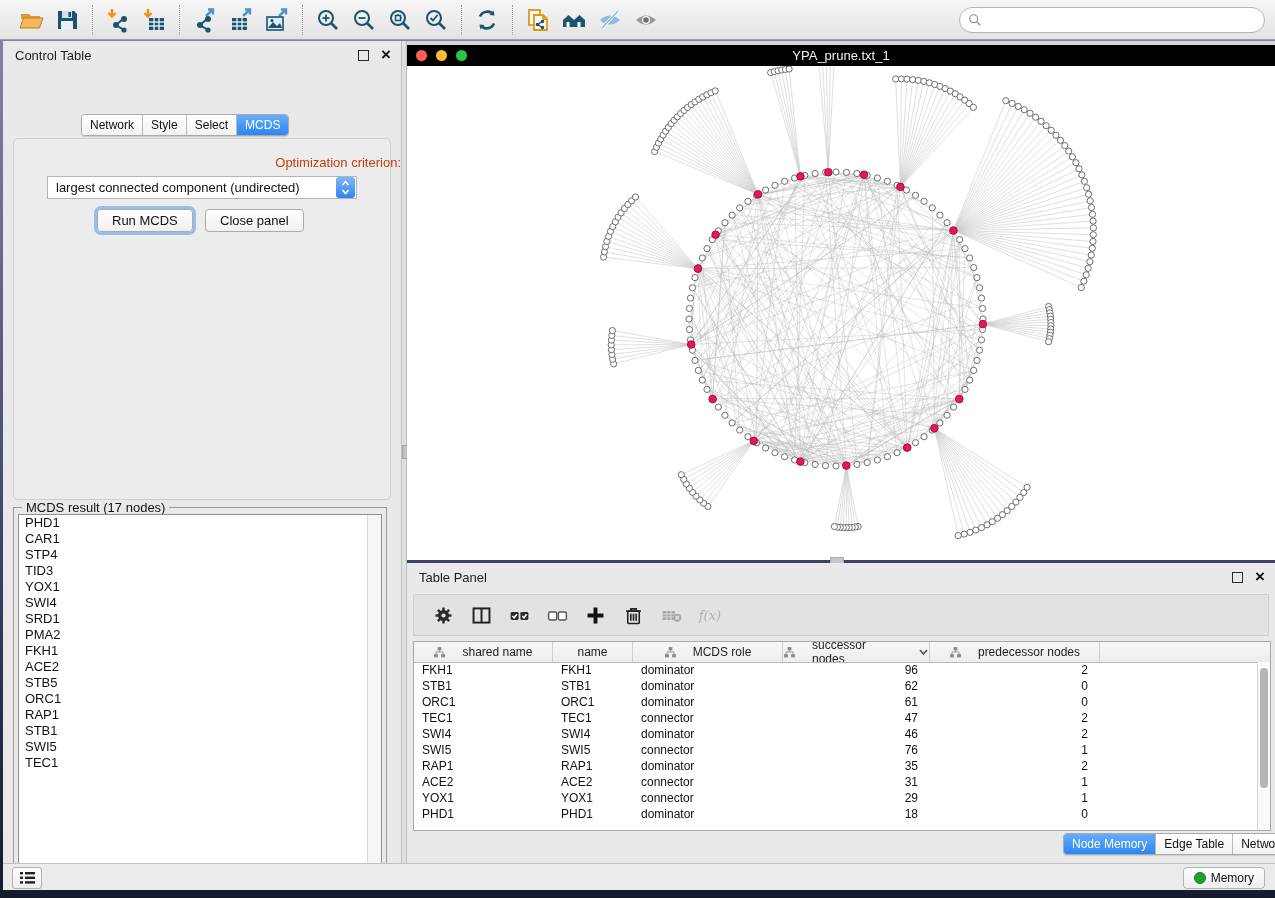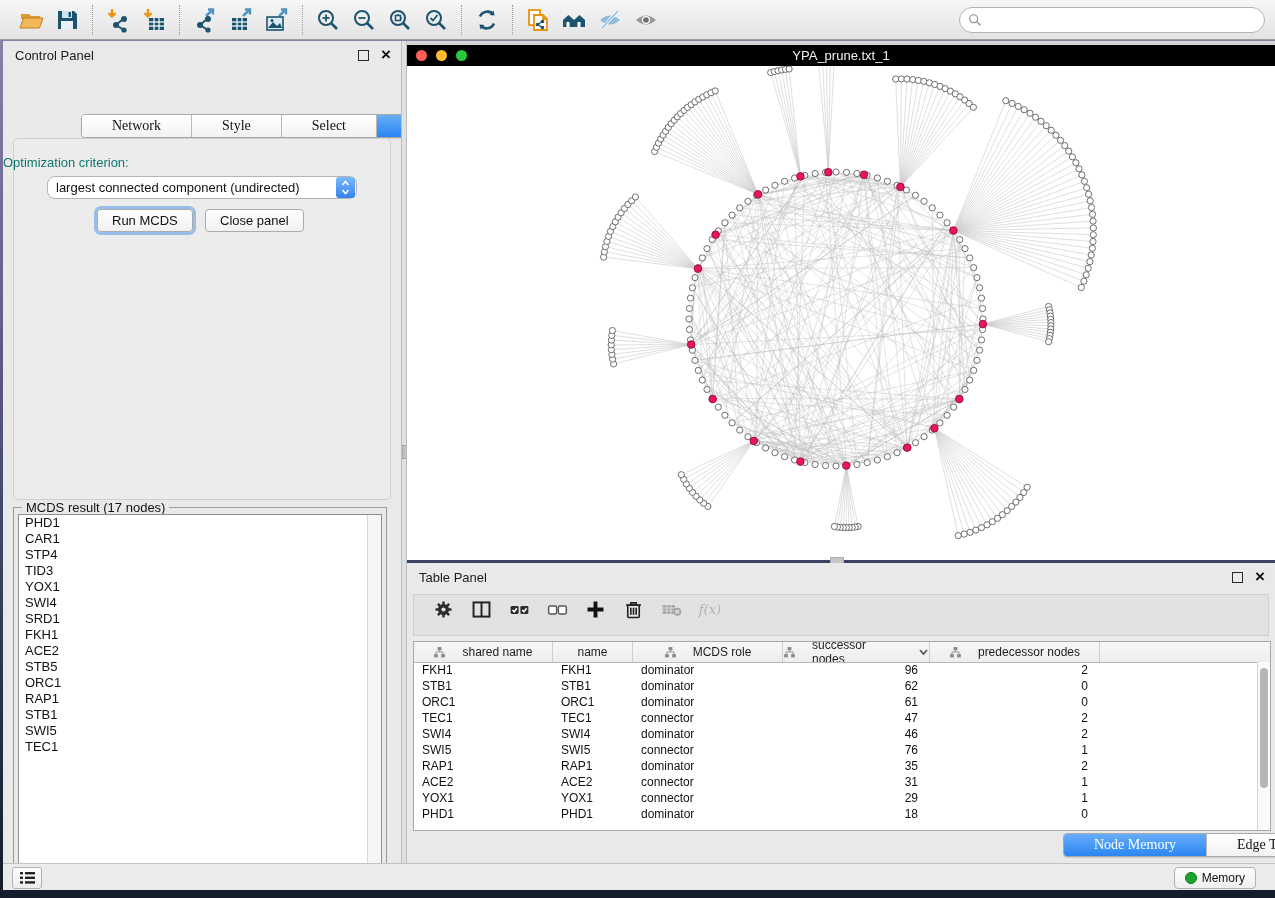--- a/index.html
+++ b/index.html
@@ -19,27 +19,27 @@
   #searchbox input{border:none;outline:none;flex:1;height:18px;font-size:13px;background:transparent;margin-left:4px;}
   
   #control-panel{left:3px;top:41px;width:398px;height:822px;background:#e9e9e9;}
   .panel-head{height:24px;display:flex;align-items:center;padding:2px 10px 0 12px;font-size:13px;color:#1c1c1c;}
   .panel-head .sp{flex:1;}
   .float-ic{width:9px;height:9px;border:1.5px solid #2a2a2a;margin-right:12px;}
   .close-ic{font-size:17px;font-weight:bold;color:#111;line-height:10px;}
   
   .segbar{display:flex;border:1px solid #a9a9a9;border-radius:4px;background:#fff;overflow:hidden;
           box-shadow:0 1px 1px rgba(0,0,0,.12);}
-  .seg{padding:3px 30px;font-size:14px;color:#111;background:linear-gradient(#fff,#f2f2f2);border-left:1px solid #b9b9b9;white-space:nowrap;font-family:Liberation Serif, serif;}
+  .seg{padding:3px 8px;font-size:12px;color:#111;background:linear-gradient(#fff,#f2f2f2);border-left:1px solid #b9b9b9;white-space:nowrap;}
   .seg:first-child{border-left:none;}
   .seg.sel{background:linear-gradient(#66adfa,#2b86f2);color:#fff;}
   #control-tabs{left:78px;top:73px;}
   #mcds-box{left:10px;top:97px;width:378px;height:362px;background:#ececec;border:1px solid #cfcfcf;border-radius:5px;box-sizing:border-box;}
-  #opt-label{left:0;top:114px;width:398px;text-align:left;font-size:13px;color:#0f766e;}
-  #criterion{left:44px;top:135px;width:310px;height:23px;background:#fff;border:1px solid #b4b4b4;border-radius:8px;
+  #opt-label{left:0;top:114px;width:398px;text-align:right;font-size:13px;color:#c2410c;}
+  #criterion{left:44px;top:135px;width:310px;height:23px;background:#fff;border:1px solid #b4b4b4;border-radius:0;
              display:flex;align-items:center;box-sizing:border-box;}
   #criterion .val{flex:1;font-size:13px;padding-left:8px;color:#111;white-space:nowrap;}
   #criterion .step{width:19px;height:21px;border-radius:3px;background:linear-gradient(#7cb8fb,#3384ef);
                    display:flex;flex-direction:column;align-items:center;justify-content:center;margin-right:1px;}
   .macbtn{height:23px;background:linear-gradient(#fff,#f0f0f0);border:1px solid #ababab;border-radius:4px;
           font-size:13px;color:#111;padding:0 14px;}
   #run-btn{left:94px;top:168px;box-shadow:0 0 0 3px rgba(108,165,235,.65);}
   #close-btn{left:202px;top:168px;}
   
   #result-group{left:10px;top:466px;width:374px;height:374px;border:1px solid #9b9b9b;box-sizing:border-box;background:#e9e9e9;}
@@ -55,39 +55,39 @@
   #net-area{left:407px;top:41px;width:868px;height:519px;background:#d6d6d6;}
   #net-title{position:absolute;left:0;top:4px;width:100%;height:21px;background:#000;display:flex;align-items:center;}
   #net-title .lights{display:flex;gap:9px;margin-left:9px;}
   .light{width:11px;height:11px;border-radius:50%;}
   #net-title .ttl{position:absolute;left:0;width:100%;text-align:center;color:#f2f2f2;font-size:13px;}
   #net-canvas{position:absolute;left:0;top:25px;width:868px;height:494px;background:#fff;}
   
   #table-panel{left:407px;top:563px;width:868px;height:300px;background:#e9e9e9;}
   #tp-toolbar{position:absolute;left:6px;top:31px;width:856px;height:42px;background:#e2e2e2;
               border:1px solid #d0d0d0;display:flex;align-items:center;padding-left:10px;box-sizing:border-box;}
-  .tpbtn{width:38px;height:34px;border:none;background:transparent;display:flex;justify-content:center;padding:0;}
+  .tpbtn{width:38px;height:34px;border:none;background:transparent;display:flex;align-items:center;justify-content:center;padding:0;}
   .tpbtn svg{width:23px;height:23px;}
   #dtable{position:absolute;left:6px;top:78px;width:858px;height:190px;background:#fff;border:1px solid #a8a8a8;box-sizing:border-box;}
   .trow,#thead{display:grid;grid-template-columns:139px 80px 150px 147px 170px 1fr;}
   #thead{height:20px;background:linear-gradient(#f7f7f7,#ededed);border-bottom:1px solid #b9b9b9;}
   .th{display:flex;align-items:center;justify-content:center;font-size:12px;color:#1d1d1d;border-right:1px solid #cfcfcf;gap:16px;overflow:hidden;}
   .th:last-child{border-right:none;}
   .trow{height:16px;}
   .td{font-size:12px;color:#111;line-height:16px;padding-left:8px;white-space:nowrap;overflow:hidden;}
   .td.num{text-align:right;padding-right:12px;padding-left:0;}
   #tbody{position:absolute;left:0;top:20px;right:12px;bottom:0;overflow:hidden;}
   #tscroll{position:absolute;top:20px;right:0;width:12px;bottom:0;background:#fafafa;border-left:1px solid #d4d4d4;}
   #tthumb{position:absolute;left:2px;top:6px;width:8px;height:120px;background:#b5b5b5;border-radius:4px;}
   #table-tabs{left:656px;top:270px;}
   
   #statusbar{left:3px;top:863px;width:1272px;height:27px;background:#ebebeb;border-top:1px solid #c2c2c2;box-sizing:border-box;}
   #list-btn{position:absolute;left:9px;top:3px;width:28px;height:20px;background:linear-gradient(#fdfdfd,#ededed);
             border:1px solid #b2b2b2;border-radius:3px;display:flex;align-items:center;justify-content:center;}
-  #memory-btn{position:absolute;right:19px;top:3px;height:20px;background:linear-gradient(#fdfdfd,#efefef);
+  #memory-btn{position:absolute;right:10px;top:3px;height:20px;background:linear-gradient(#fdfdfd,#efefef);
               border:1px solid #b2b2b2;border-radius:4px;display:flex;align-items:center;gap:5px;padding:0 10px;font-size:12px;color:#111;}
   #memory-btn .dot{width:10px;height:10px;border-radius:50%;background:#1ba32b;border:1px solid #117a1e;}
 </style>
 </head>
 <body>
 
 <div id="toolbar" class="abs">
   <div style="display:flex;align-items:center;">
       <div class="tgroup">
         <button class="tbtn">
@@ -270,21 +270,21 @@
     <svg viewBox="0 0 16 16">
       <circle cx="6.5" cy="6.5" r="4.5" fill="none" stroke="#8f8f8f" stroke-width="1.4"></circle>
       <line x1="10" y1="10" x2="14" y2="14" stroke="#8f8f8f" stroke-width="1.4"></line>
     </svg>
     <input value="" style="">
   </div>
 </div>
 
 <div id="control-panel" class="abs">
   <div class="panel-head">
-    <span>Control Panel</span>
+    <span>Control Table</span>
     <span class="sp"></span>
     <span class="float-ic"></span>
     <span class="close-ic">×</span>
   </div>
   <div id="control-tabs" class="abs segbar">
       <span class="seg">Network</span>
       <span class="seg">Style</span>
       <span class="seg">Select</span>
       <span class="seg sel">MCDS</span>
     </div>
@@ -305,20 +305,21 @@
     <span id="result-title">MCDS result (17 nodes)</span>
     <div id="result-list">
       <div>
           <div class="litem">PHD1</div>
           <div class="litem">CAR1</div>
           <div class="litem">STP4</div>
           <div class="litem">TID3</div>
           <div class="litem">YOX1</div>
           <div class="litem">SWI4</div>
           <div class="litem">SRD1</div>
+          <div class="litem">PMA2</div>
           <div class="litem">FKH1</div>
           <div class="litem">ACE2</div>
           <div class="litem">STB5</div>
           <div class="litem">ORC1</div>
           <div class="litem">RAP1</div>
           <div class="litem">STB1</div>
           <div class="litem">SWI5</div>
           <div class="litem">TEC1</div>
         </div>
       <div id="result-track"></div>

